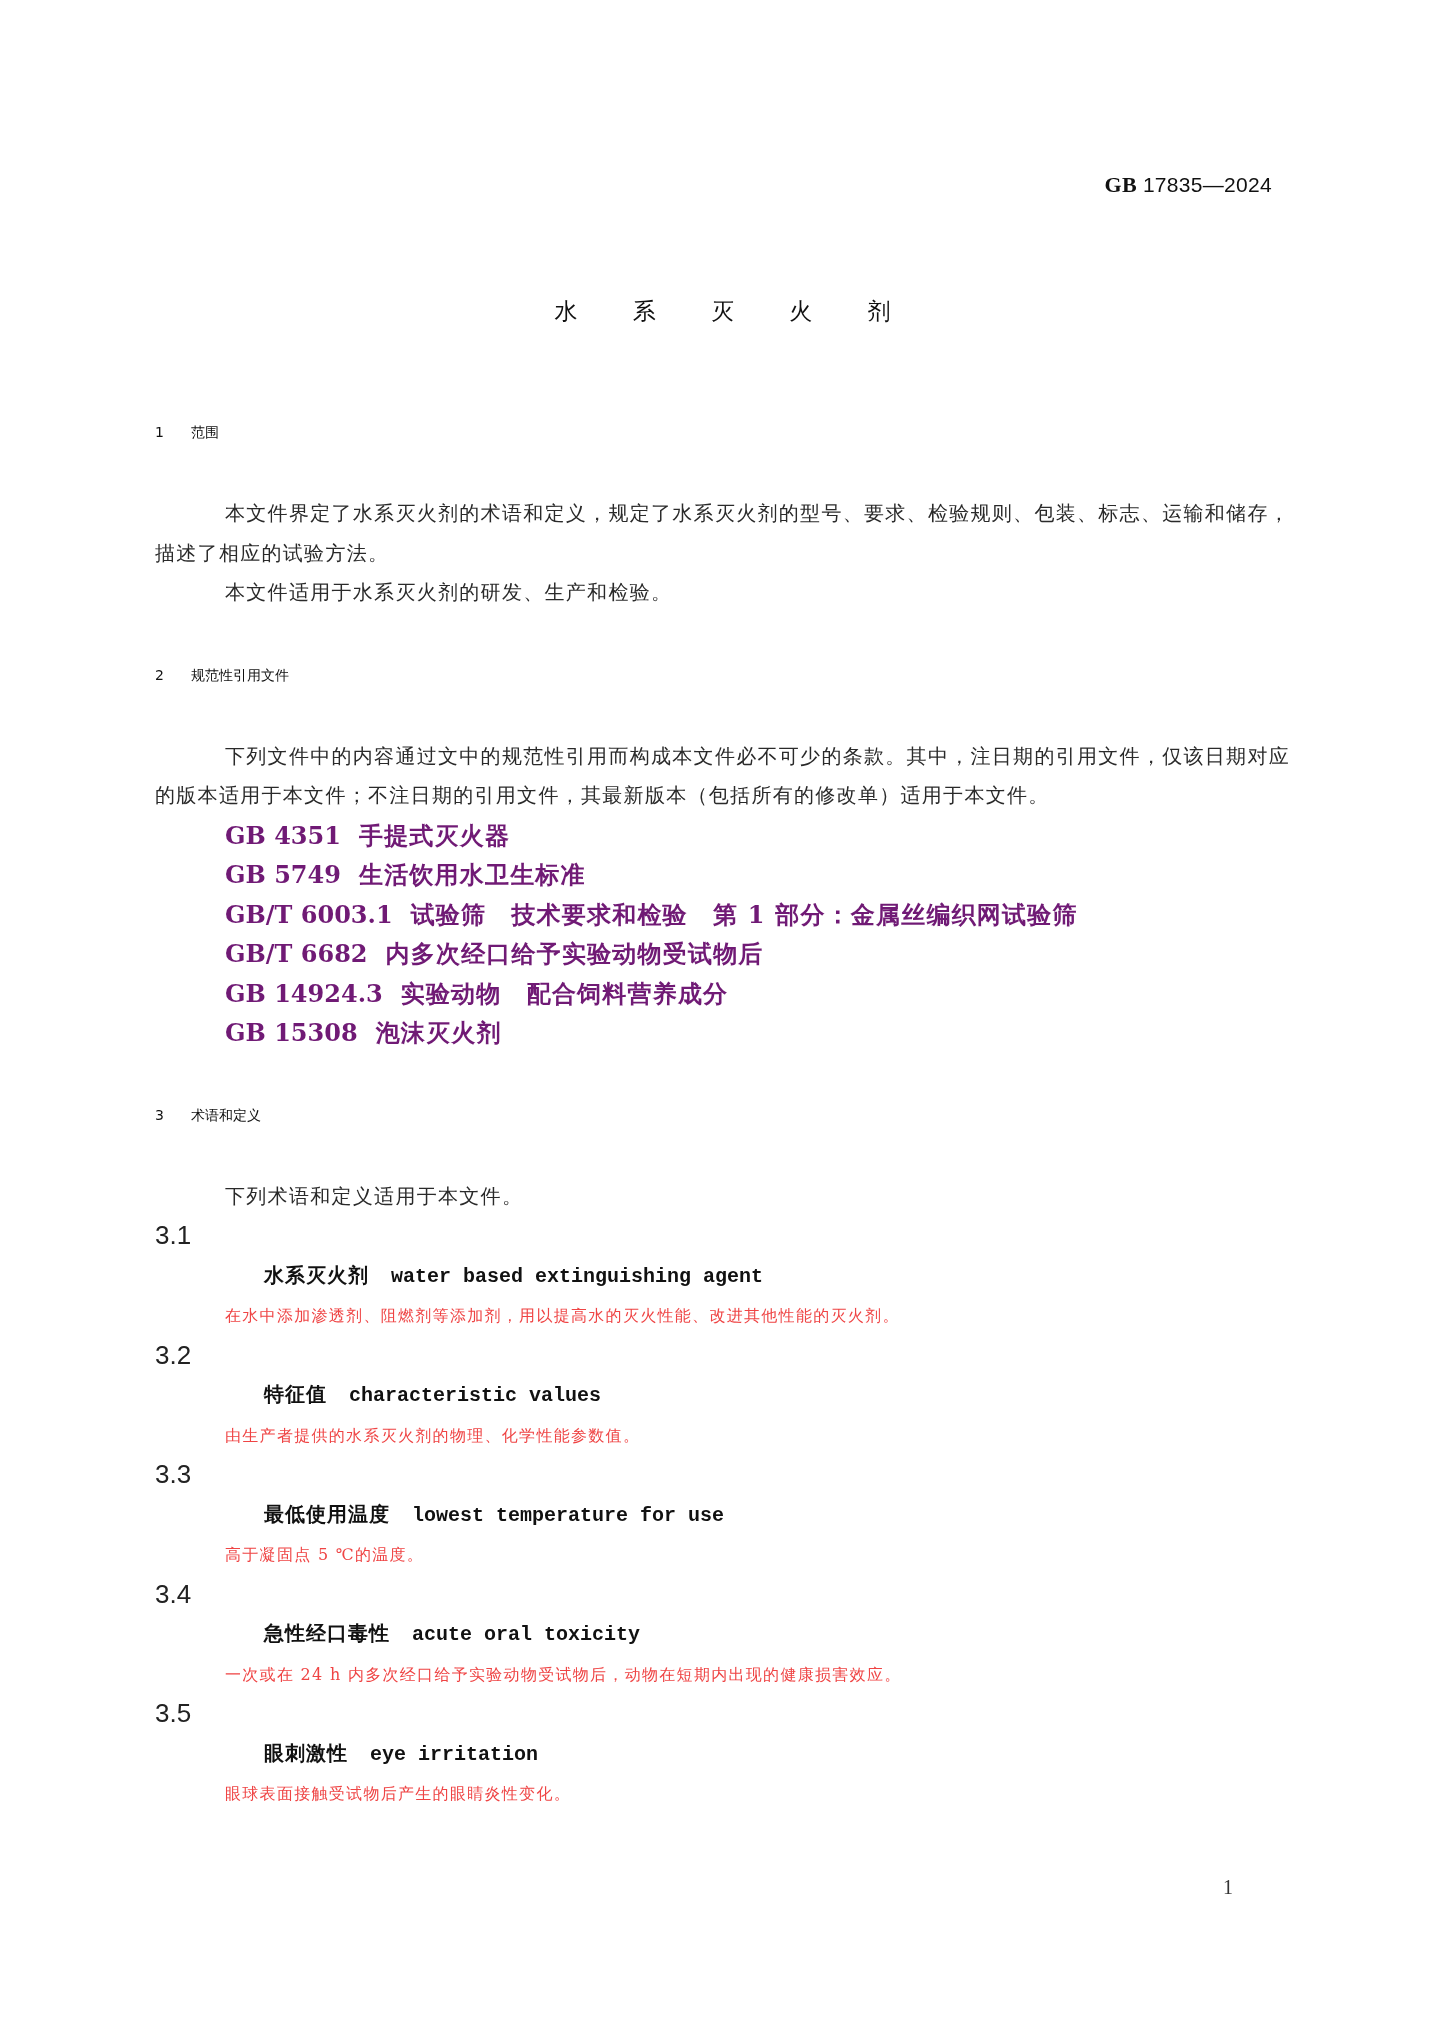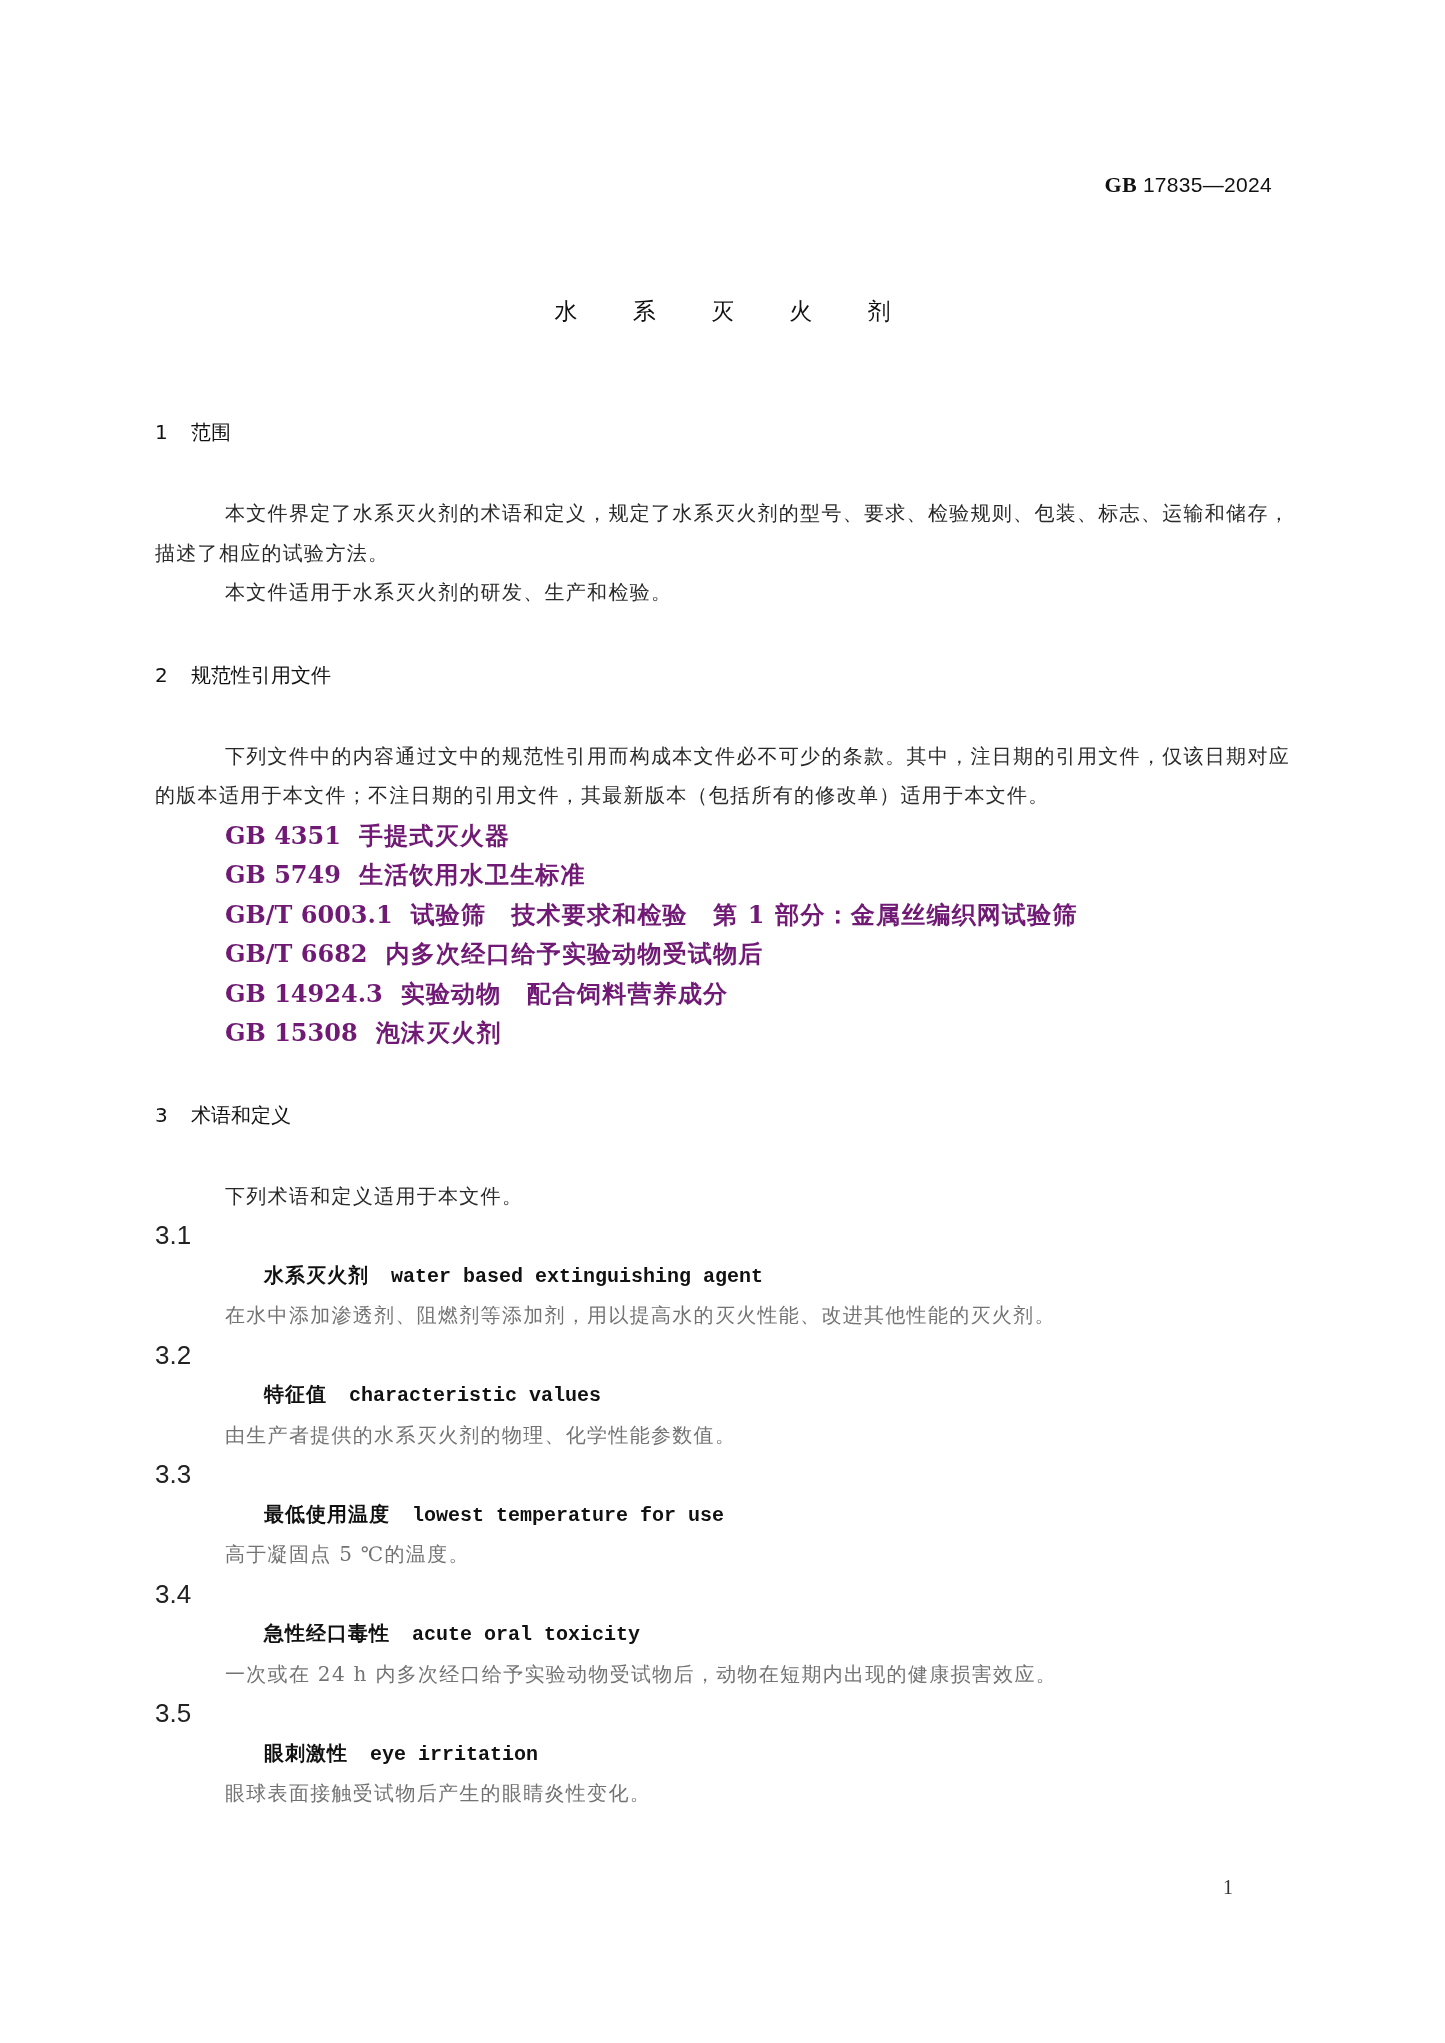--- a/index.html
+++ b/index.html
@@ -50,21 +50,21 @@
       box-sizing: border-box;
     }
     .content {
       position: absolute;
       left: 155px;
       top: 412px;
       width: 1135px;
     }
     .section-heading {
       font-family: "DejaVu Sans", "Liberation Sans", sans-serif;
-      font-size: 20px;
+      font-size: 14px;
       height: 40px;
       line-height: 40px;
       color: #111;
     }
     .section-heading .num {
       display: inline-block;
       width: 36px;
     }
     .para {
       font-size: 20px;
@@ -102,24 +102,24 @@
     .term-name .zh {
       font-family: "DejaVu Sans", "Liberation Sans", sans-serif;
       letter-spacing: 1px;
       margin-right: 22px;
       margin-left: 39px;
     }
     .term-name .en {
       font-family: Liberation Mono, monospace;
     }
     .term-def {
-      font-size: 20px;
+      font-size: 16px;
       line-height: 39.5px;
       padding-left: 70px;
-      color: #737373;
+      color: #ef4444;
       letter-spacing: 1.3px;
     }
     .page-number {
       position: absolute;
       right: 195px;
       top: 1876px;
       font-size: 20px;
       font-family: "Liberation Serif", "DejaVu Serif", serif;
       color: #333;
     }

